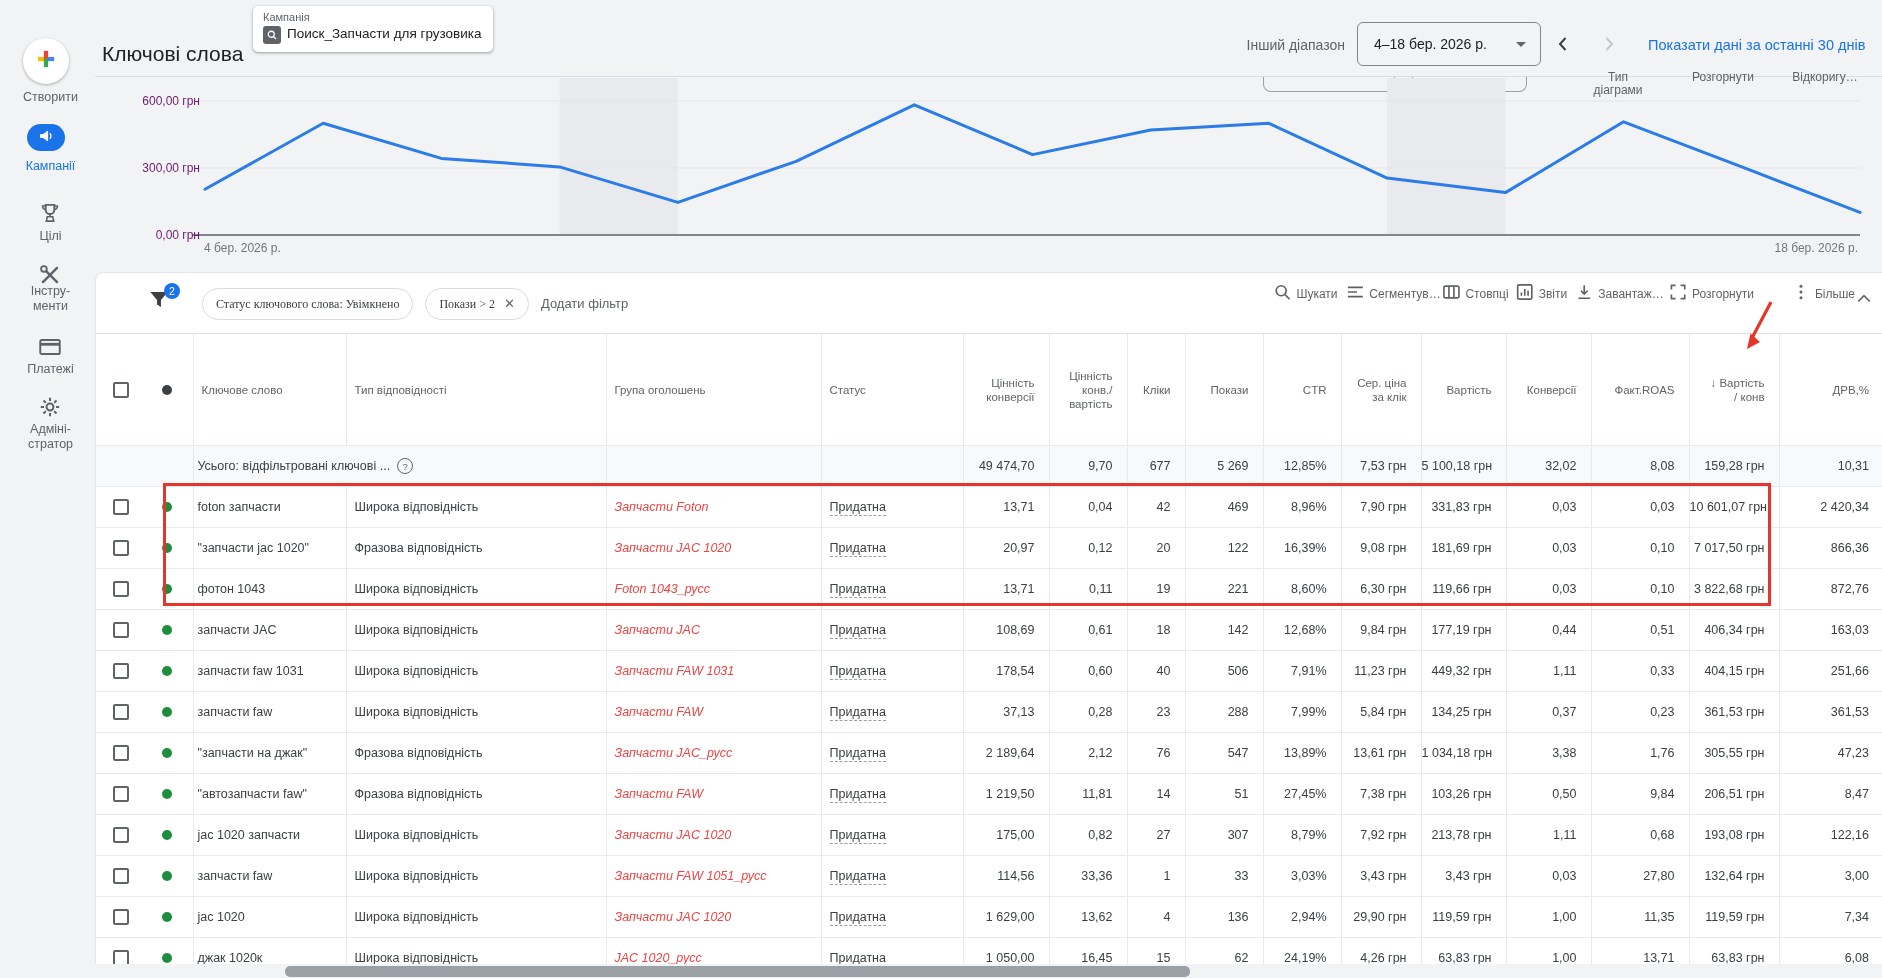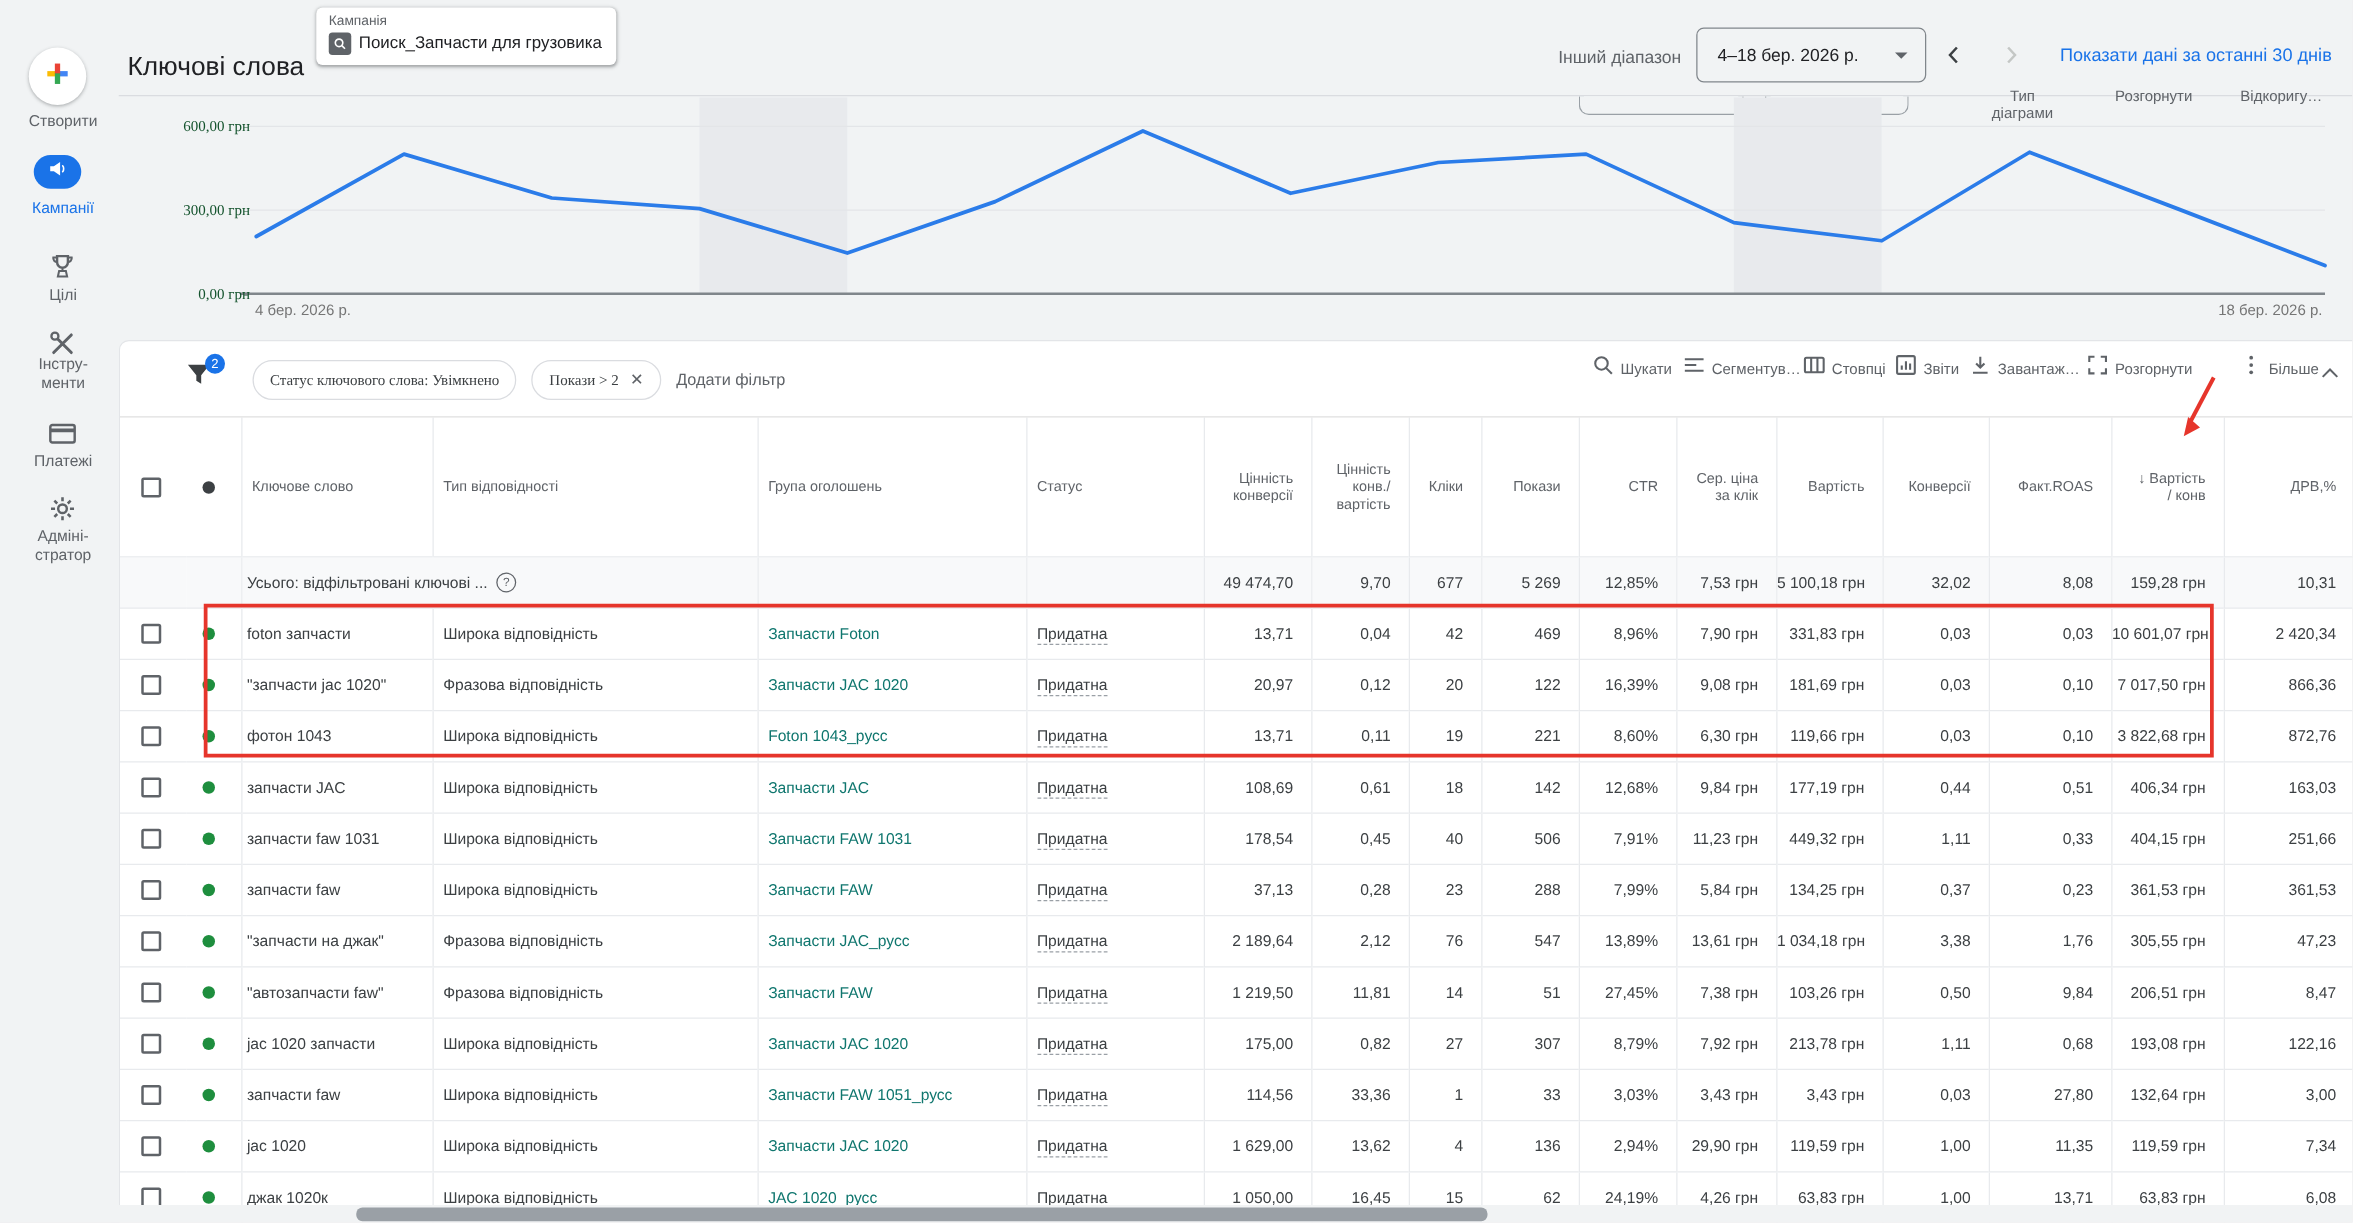--- a/index.html
+++ b/index.html
@@ -24,21 +24,21 @@
   #date-box{position:absolute;left:1357px;top:22px;width:184px;height:44px;border:1px solid #80868b;border-radius:6px;background:#f1f3f4;box-sizing:border-box;display:flex;align-items:center;justify-content:space-between;padding:0 14px 0 16px;cursor:pointer;}
   #date-box .dval{font-size:14px;color:#202124;}
   .caret-down{width:0;height:0;border-left:5px solid transparent;border-right:5px solid transparent;border-top:5px solid #5f6368;}
   .nav-chev{position:absolute;top:35px;width:18px;height:18px;cursor:pointer;}
   #link-30{position:absolute;left:1648px;top:37px;font-size:14.5px;color:#1a73e8;cursor:pointer;}
   #top-divider{position:absolute;left:95px;top:76px;width:1787px;height:1px;background:#dadce0;}
   
   .metric-box{position:absolute;top:77px;height:15px;border:1px solid #9aa0a6;border-top:none;border-radius:0 0 8px 8px;background:#f1f3f4;box-sizing:border-box;}
   .chart-tool-label{position:absolute;top:71px;font-size:12px;color:#5f6368;text-align:center;white-space:pre-line;line-height:13px;}
   
-  .ytick{position:absolute;left:95px;width:105px;text-align:right;font-size:12px;color:#14532d;font-family:Liberation Serif, serif;}
+  .ytick{position:absolute;left:95px;width:105px;text-align:right;font-size:12px;color:#701a75;}
   .xtick{position:absolute;top:241px;font-size:12px;color:#757575;}
   
   #card{position:absolute;left:95px;top:272px;width:1787px;height:706px;background:#fff;border-radius:8px 0 0 0;border-top:1px solid #e3e5e8;border-left:1px solid #e3e5e8;box-sizing:border-box;}
   #filter-row{position:relative;height:60px;border-bottom:1px solid #e0e0e0;}
   #funnel-wrap{position:absolute;left:50px;top:14px;width:34px;height:32px;cursor:pointer;}
   #funnel-badge{position:absolute;left:18px;top:-4px;width:16px;height:16px;border-radius:50%;background:#1a73e8;color:#fff;font-size:10.5px;display:flex;align-items:center;justify-content:center;}
   #chips-row{position:absolute;left:106px;top:15px;display:flex;align-items:center;gap:12px;}
   .chip{height:30px;border:1px solid #dadce0;border-radius:16px;background:#fff;display:flex;align-items:center;padding:0 13px;font-size:12px;color:#3c4043;white-space:nowrap;cursor:pointer;font-family:Liberation Serif, serif;}
   .chip .x{margin-left:9px;color:#5f6368;font-size:13px;}
   #add-filter{font-size:13px;color:#5f6368;cursor:pointer;line-height:30px;}
@@ -53,21 +53,21 @@
   #kw-table th:first-child,#kw-table td:first-child,
   #kw-table th:nth-child(2),#kw-table td:nth-child(2){border-left:none;}
   #kw-table tbody td{border-top:1px solid #e8eaed;}
   #kw-table .tl{text-align:left;padding-left:8px;}
   #kw-table .kw{padding-left:4px;}
   #kw-table .tr{text-align:right;padding-right:14px;}
   #kw-table tr.totals{background:#f8f9fa;}
   .cbx{width:16px;height:16px;border:2px solid #5f6368;border-radius:2px;margin-left:17px;box-sizing:border-box;cursor:pointer;}
   .gdot{width:10px;height:10px;border-radius:50%;background:var(--green,#1e8e3e);margin-left:13px;}
   .hdot{width:10px;height:10px;border-radius:50%;background:#3c4043;margin-left:13px;}
-  .adlink{color:#0f766e;cursor:pointer;}
+  .adlink{color:#ef4444;cursor:pointer;font-style:italic;}
   .status-t{border-bottom:1px dashed #9aa0a6;padding-bottom:1px;cursor:pointer;}
   .help-c{display:inline-flex;width:14px;height:14px;border:1.2px solid #5f6368;border-radius:50%;font-size:9.5px;color:#5f6368;align-items:center;justify-content:center;margin-left:7px;flex:none;}
   
   #red-rect{position:absolute;left:163px;top:483px;width:1608px;height:123px;border:3px solid var(--red,#e6352b);box-sizing:border-box;pointer-events:none;}
   #hscroll-track{position:absolute;left:95px;top:964px;width:1787px;height:14px;background:#f1f3f4;}
   #hscroll-thumb{position:absolute;left:285px;top:966px;width:905px;height:11px;border-radius:5px;background:#9aa0a6;cursor:grab;}
 </style>
 </head>
 <body>
 
@@ -429,21 +429,21 @@
               <div class="cbx"></div>
             </td>
             <td>
               <div class="gdot"></div>
             </td>
             <td class="kw tl"><span>запчасти faw 1031</span></td>
             <td class="tl"><span>Широка відповідність</span></td>
             <td class="tl"><span class="adlink">Запчасти FAW 1031</span></td>
             <td class="tl"><span class="status-t">Придатна</span></td>
             <td class="tr">178,54</td>
-            <td class="tr">0,45</td>
+            <td class="tr">0,60</td>
             <td class="tr">40</td>
             <td class="tr">506</td>
             <td class="tr">7,91%</td>
             <td class="tr">11,23 грн</td>
             <td class="tr">449,32 грн</td>
             <td class="tr">1,11</td>
             <td class="tr">0,33</td>
             <td class="tr">404,15 грн</td>
             <td class="tr">251,66</td>
           </tr>

